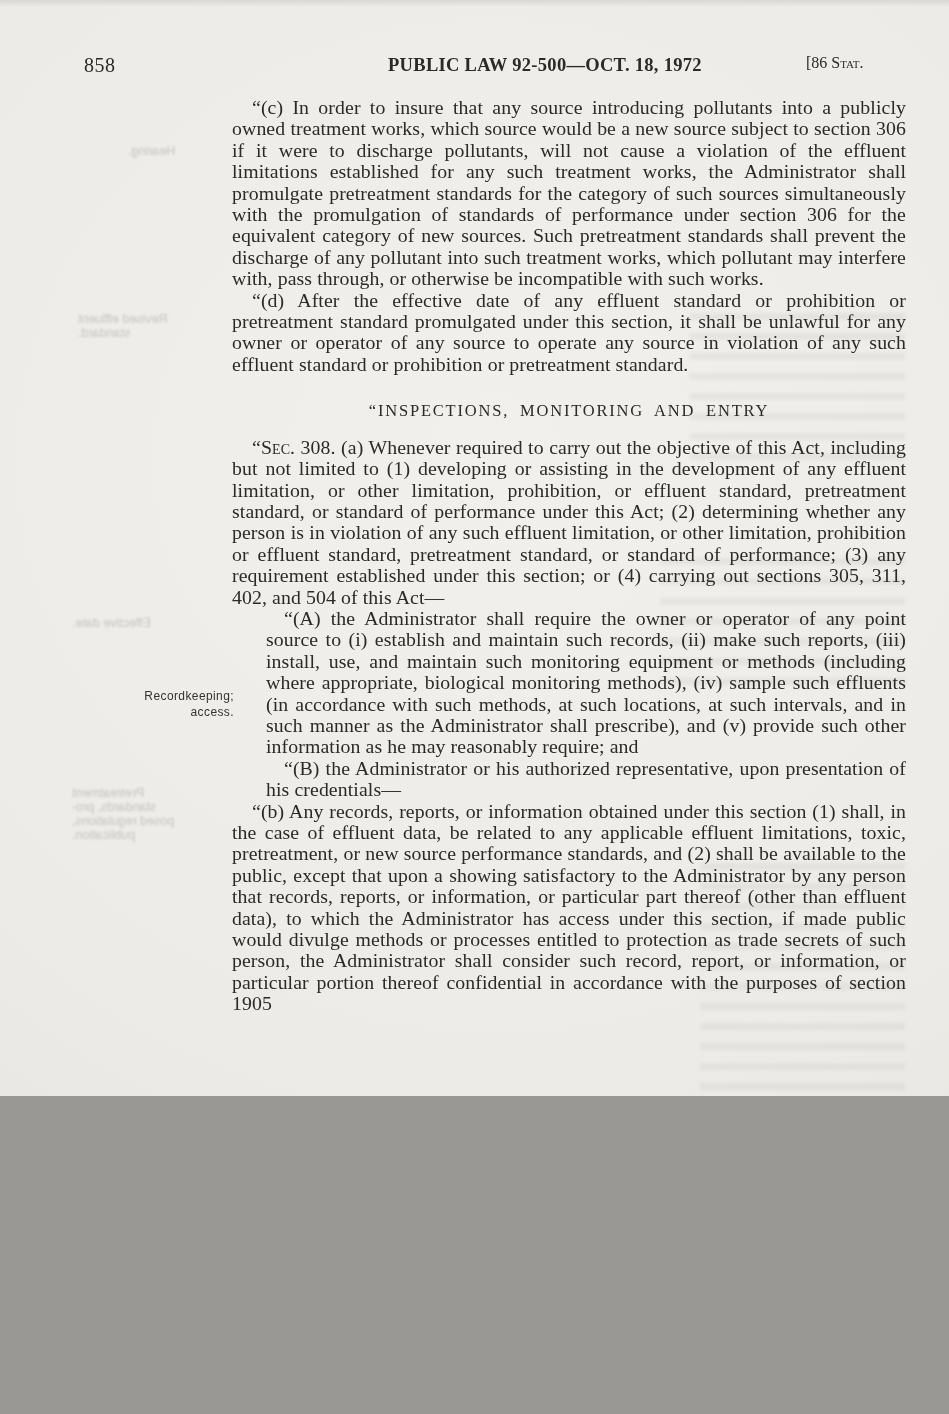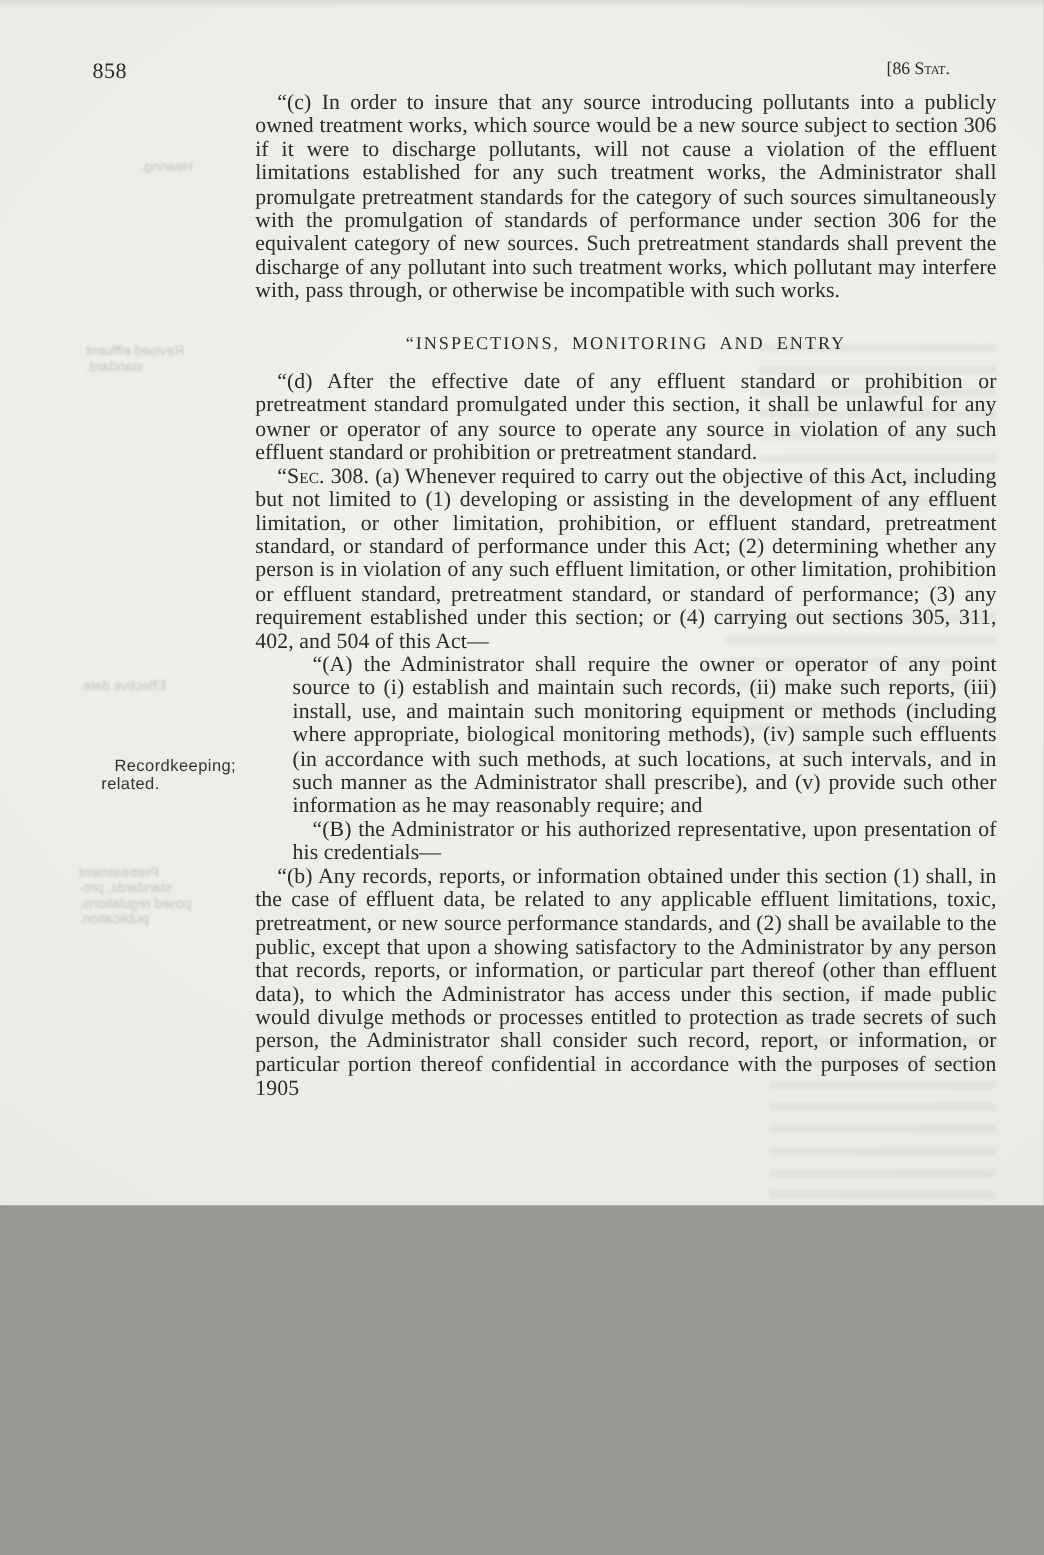--- a/index.html
+++ b/index.html
@@ -28,41 +28,42 @@
     font-size:18.5px;font-weight:bold;letter-spacing:.3px;
     white-space:nowrap;
   }
   .header-right{
     position:absolute;left:806px;top:54px;
     font-size:16px;white-space:nowrap;
   }
   .sc{font-variant:small-caps;}
   
   .column{
-    position:absolute;left:232px;top:83px;width:674px;
+    position:absolute;left:232px;top:97px;width:674px;
     font-size:19.8px;line-height:21.4px;
     text-align:justify;
     hyphens:auto;-webkit-hyphens:auto;
     letter-spacing:.1px;
   }
   .para{margin:0;text-indent:20px;}
   .clause1{margin:0 0 0 34px;text-indent:18px;}
   .clause2{margin:0 0 0 68px;text-indent:18px;}
   .heading{
     margin:25px 0 15px 0;
     text-align:center;text-indent:0;
     font-size:16.5px;letter-spacing:1.8px;word-spacing:5px;
     white-space:nowrap;
   }
   
   .margin-note{
     position:absolute;left:92px;top:689px;width:142px;
     font-family:"Liberation Sans", sans-serif;
-    font-size:15px;line-height:15.5px;letter-spacing:.4px;
+    font-size:12px;line-height:15.5px;letter-spacing:.4px;
     color:#34332f;
+    text-align:right;
   }
   .margin-note .l1{text-indent:12px;}
   
   .bleed{
     position:absolute;
     font-family:"Liberation Sans", sans-serif;
     color:#a3a19b;
     transform:scaleX(-1);
     filter:blur(1.1px);
     opacity:.55;
@@ -84,45 +85,46 @@
   .g2{left:660px;top:545px;width:245px;height:150px;}
   .g3{left:700px;top:850px;width:205px;height:280px;}
 </style>
 </head>
 <body>
 
 <div class="page">
   <div class="scan-edge-top"></div>
 
   <div class="page-number">858</div>
+  <div class="header-title">PUBLIC LAW 92-500—OCT. 18, 1972</div>
   <div class="header-right"><span>[86 </span><span class="sc">Stat.</span></div>
 
   <div class="bleed bt-hearing">Hearing.</div>
   <div class="bleed bt-revised">
     <div>Revised effluent</div>
     <div>standard.</div>
   </div>
   <div class="bleed bt-effective">Effective date.</div>
   <div class="bleed bt-pretreatment">
     <div>Pretreatment</div>
     <div>standards, pro-</div>
     <div>posed regulations,</div>
     <div>publication.</div>
   </div>
   <div class="ghost g1"></div>
   <div class="ghost g2"></div>
   <div class="ghost g3"></div>
 
   <div class="margin-note">
     <div class="l1">Recordkeeping;</div>
-    <div>related.</div>
+    <div>access.</div>
   </div>
 
   <div class="column">
     <p class="para">“(c) In order to insure that any source introducing pollutants into a publicly owned treatment works, which source would be a new source subject to section 306 if it were to discharge pollutants, will not cause a violation of the effluent limitations established for any such treatment works, the Administrator shall promulgate pretreatment standards for the category of such sources simultaneously with the promulgation of standards of performance under section 306 for the equivalent category of new sources. Such pretreatment standards shall prevent the discharge of any pollutant into such treatment works, which pollutant may interfere with, pass through, or otherwise be incompatible with such works.</p>
+    <p class="para">“(d) After the effective date of any effluent standard or prohibition or pretreatment standard promulgated under this section, it shall be unlawful for any owner or operator of any source to operate any source in violation of any such effluent standard or prohibition or pretreatment standard.</p>
     <p class="para heading">“INSPECTIONS, MONITORING AND ENTRY</p>
-    <p class="para">“(d) After the effective date of any effluent standard or prohibition or pretreatment standard promulgated under this section, it shall be unlawful for any owner or operator of any source to operate any source in violation of any such effluent standard or prohibition or pretreatment standard.</p>
     <p class="para"><span class="sc">“Sec. 308.</span> <span>(a) Whenever required to carry out the objective of this Act, including but not limited to (1) developing or assisting in the development of any effluent limitation, or other limitation, prohibition, or effluent standard, pretreatment standard, or standard of performance under this Act; (2) determining whether any person is in violation of any such effluent limitation, or other limitation, prohibition or effluent standard, pretreatment standard, or standard of performance; (3) any requirement established under this section; or (4) carrying out sections 305, 311, 402, and 504 of this Act—</span></p>
     <p class="clause1">“(A) the Administrator shall require the owner or operator of any point source to (i) establish and maintain such records, (ii) make such reports, (iii) install, use, and maintain such monitoring equipment or methods (including where appropriate, biological monitoring methods), (iv) sample such effluents (in accordance with such methods, at such locations, at such intervals, and in such manner as the Administrator shall prescribe), and (v) provide such other information as he may reasonably require; and</p>
     <p class="clause1">“(B) the Administrator or his authorized representative, upon presentation of his credentials—</p>
     <p class="para">“(b) Any records, reports, or information obtained under this section (1) shall, in the case of effluent data, be related to any applicable effluent limitations, toxic, pretreatment, or new source performance standards, and (2) shall be available to the public, except that upon a showing satisfactory to the Administrator by any person that records, reports, or information, or particular part thereof (other than effluent data), to which the Administrator has access under this section, if made public would divulge methods or processes entitled to protection as trade secrets of such person, the Administrator shall consider such record, report, or information, or particular portion thereof confidential in accordance with the purposes of section 1905</p>
   </div>
 </div>
 
 </body></html>

